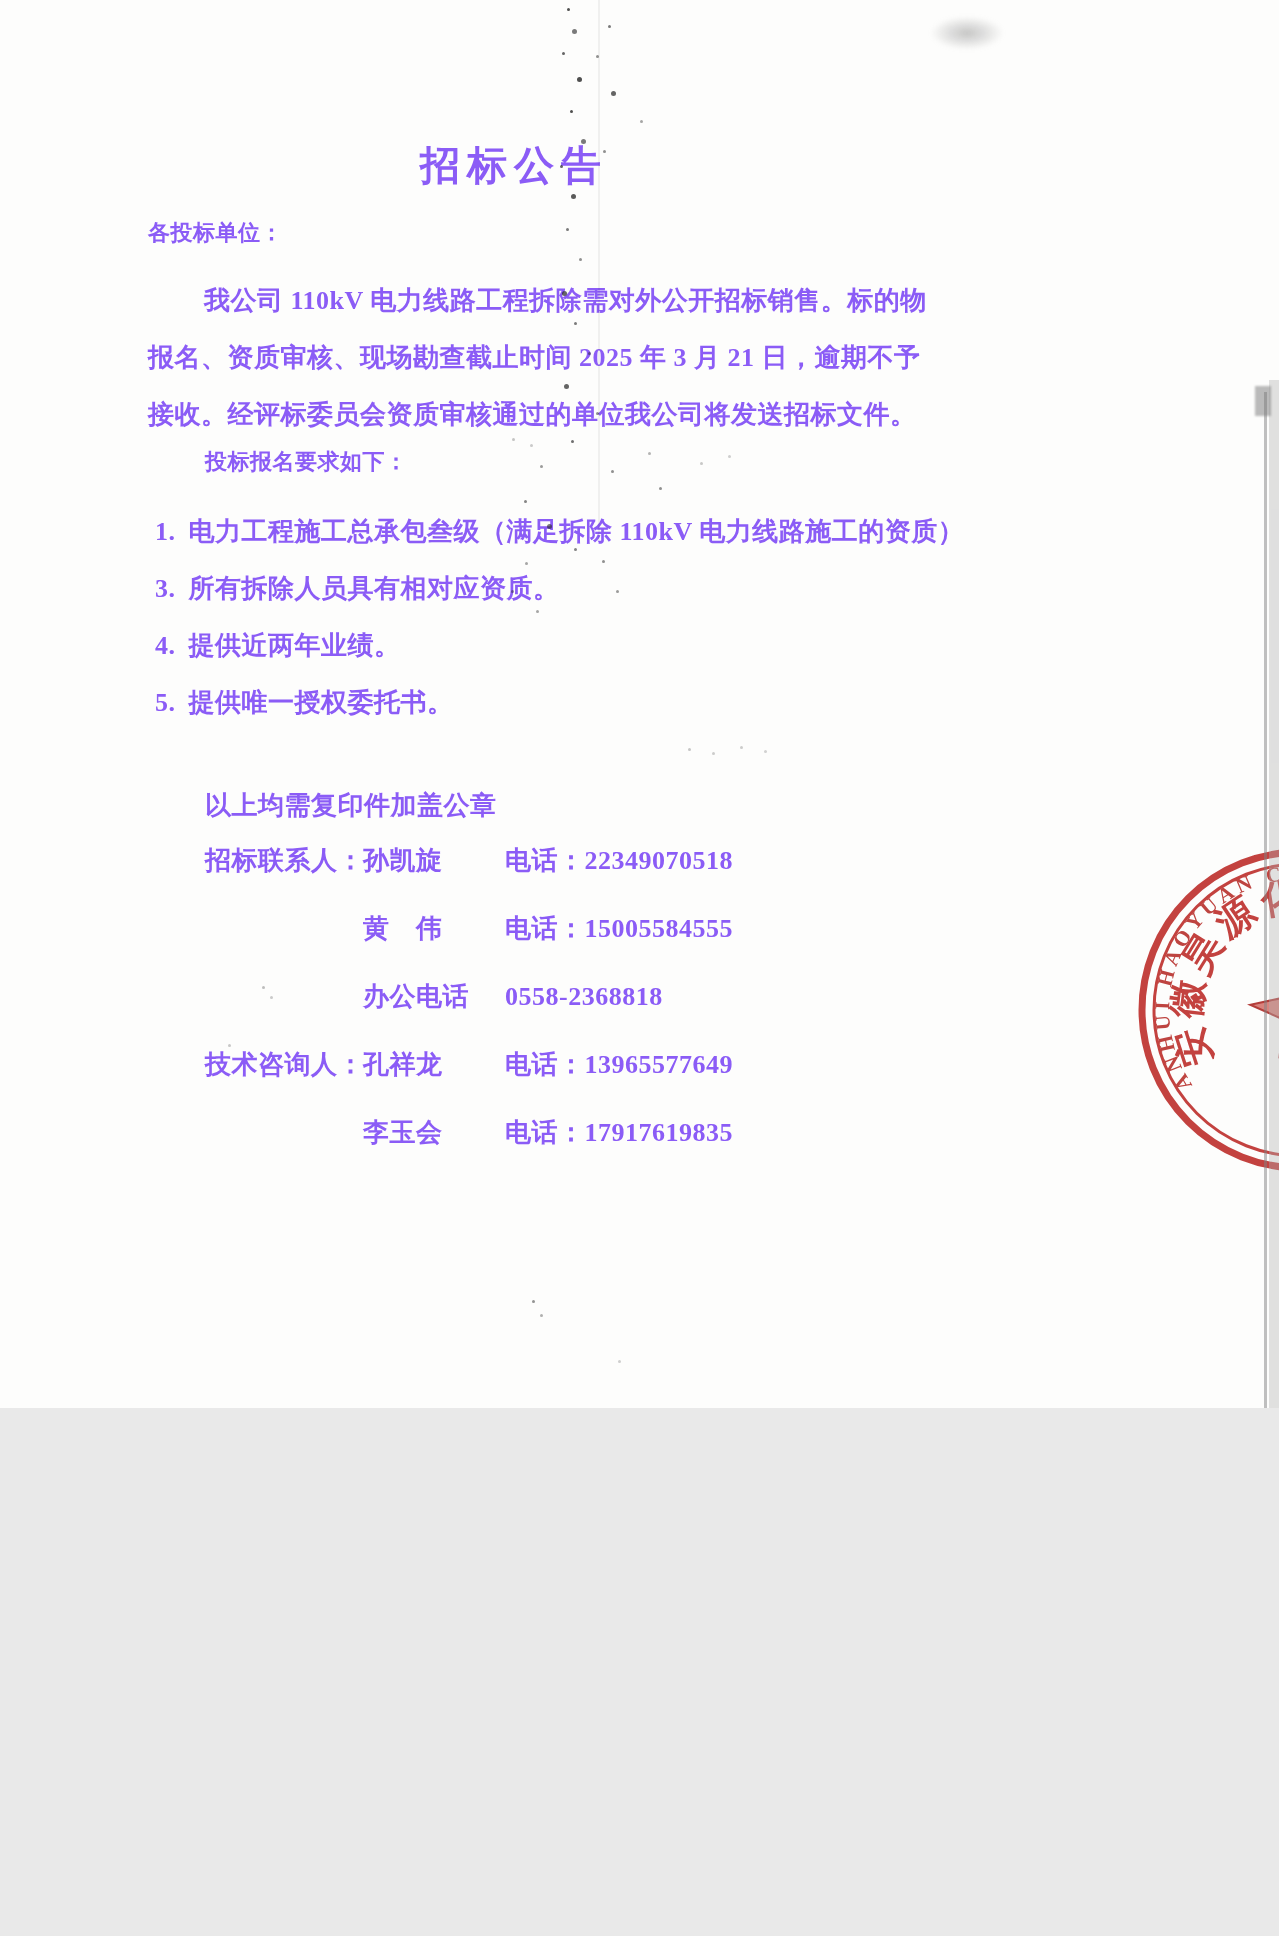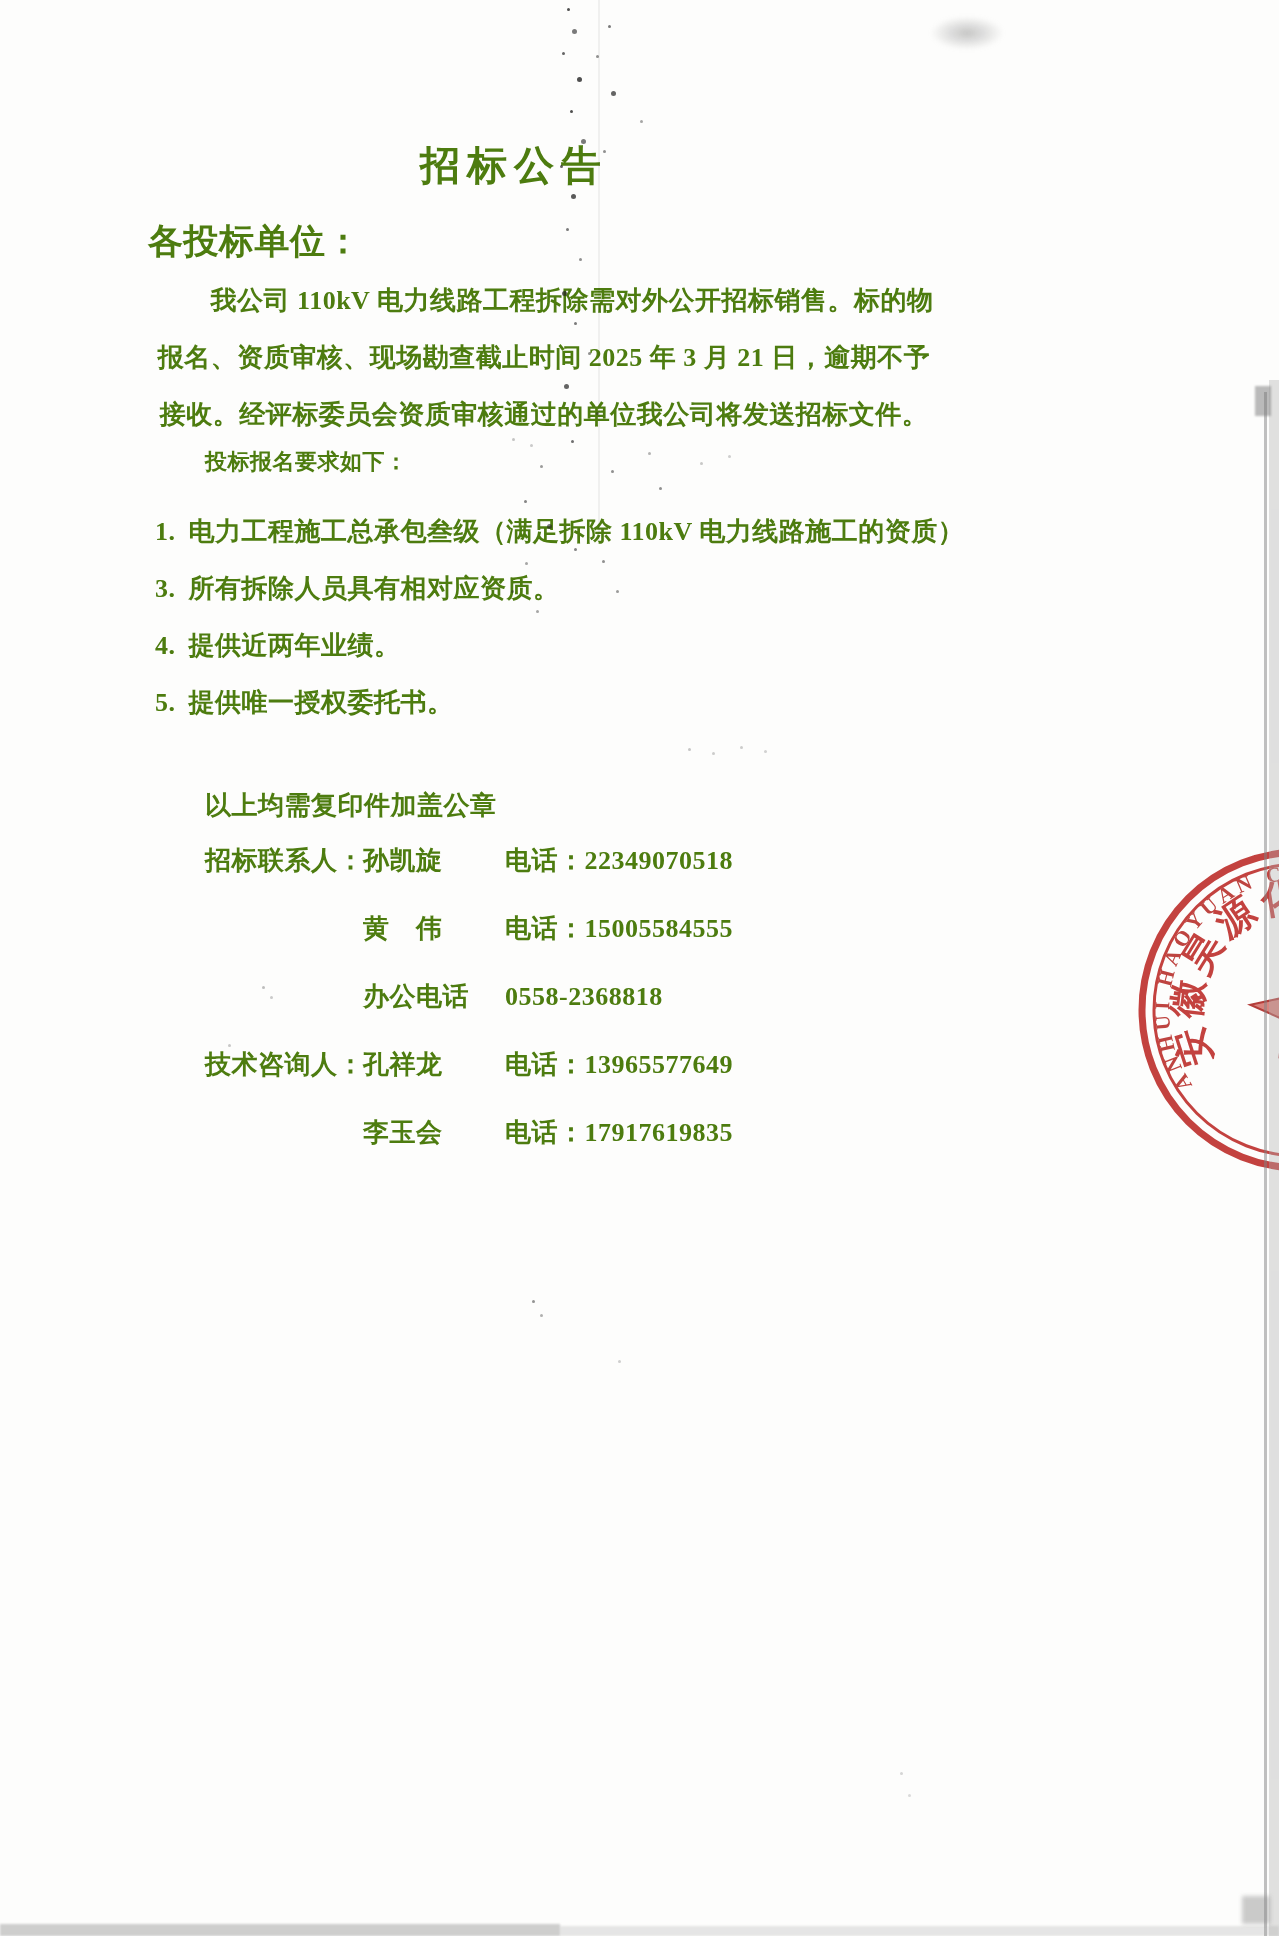--- a/index.html
+++ b/index.html
@@ -4,37 +4,37 @@
 <title>招标公告</title>
 <style>
   html,body{margin:0;padding:0;}
   body{
     width:1279px;height:1936px;
     background:#e9e9e9;
     font-family:"Liberation Serif","DejaVu Serif",serif;
   }
   .page{
     position:relative;
-    width:1279px;height:1936px;
+    width:1279px;height:1408px;
     background:#fdfdfc;
     overflow:hidden;
-    color:#4d7c0f;
+    color:#8b5cf6;
   }
   .doc{
     position:absolute;left:148px;top:0;width:792px;height:100%;
     font-size:26px;font-weight:600;letter-spacing:.5px;
   }
   .title{
     position:absolute;top:138px;left:0;width:100%;
     text-align:center;transform:translateX(-30px);
     font-size:40px;font-weight:700;letter-spacing:7px;
   }
-  .salutation{position:absolute;top:218px;left:0;font-size:35px;}
+  .salutation{position:absolute;top:218px;left:0;font-size:22px;}
   .intro{position:absolute;top:272px;left:0;width:100%;}
-  .intro .line{height:57px;line-height:57px;white-space:nowrap;text-align:center;}
+  .intro .line{height:57px;line-height:57px;white-space:nowrap;}
   .intro .line.indent{text-indent:56px;}
   .req-heading{position:absolute;top:447px;left:57px;font-size:22px;}
   .req-list{position:absolute;top:503px;left:7px;width:100%;}
   .req-item{height:57px;line-height:57px;white-space:nowrap;}
   .req-num{display:inline-block;margin-right:13px;}
   .seal-note{position:absolute;top:788px;left:57px;}
   .contacts{position:absolute;top:845px;left:57px;width:100%;}
   .contact-row{display:flex;line-height:32px;margin-bottom:36px;white-space:nowrap;}
   .contact-row.gap-before{margin-top:2px;}
   .c-label{width:158px;flex:none;}

